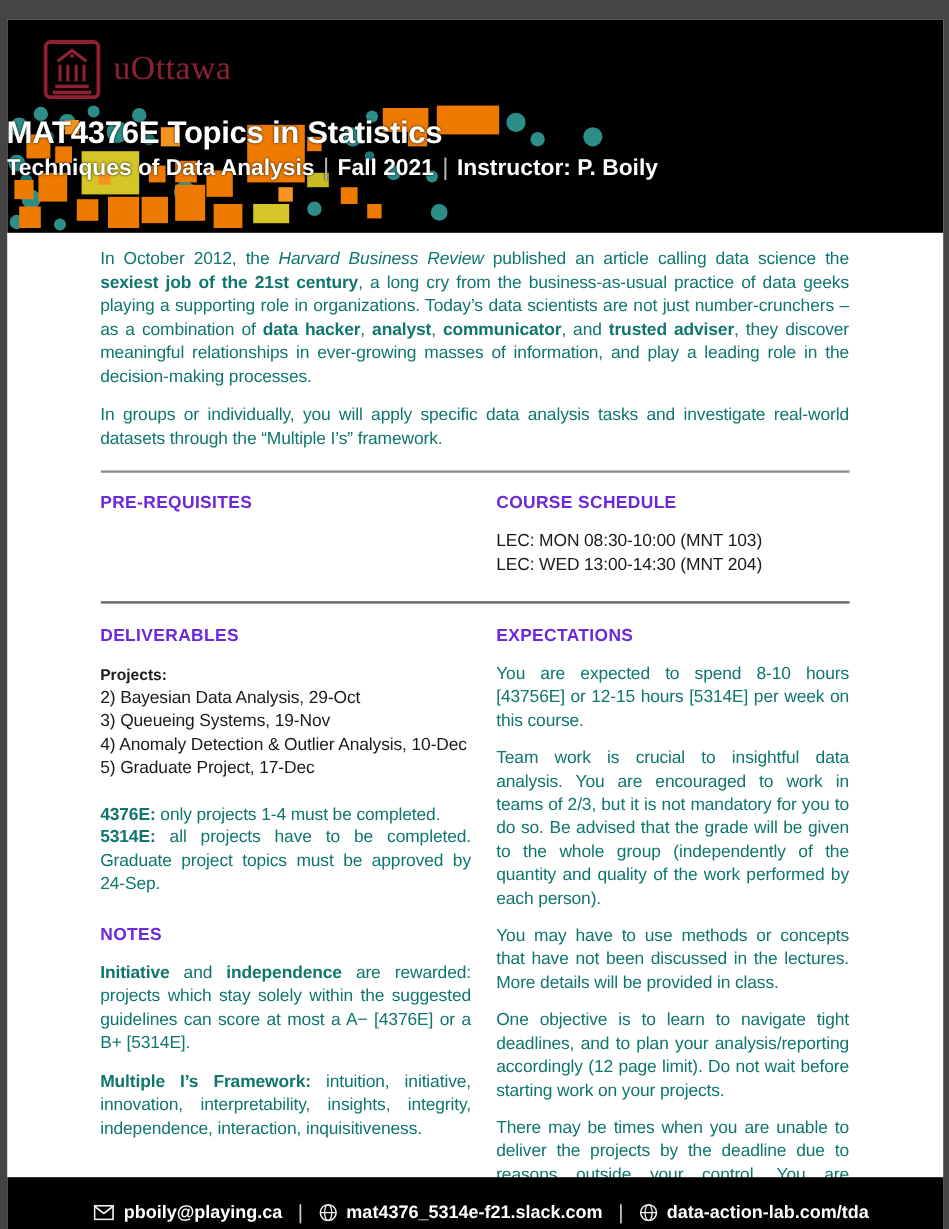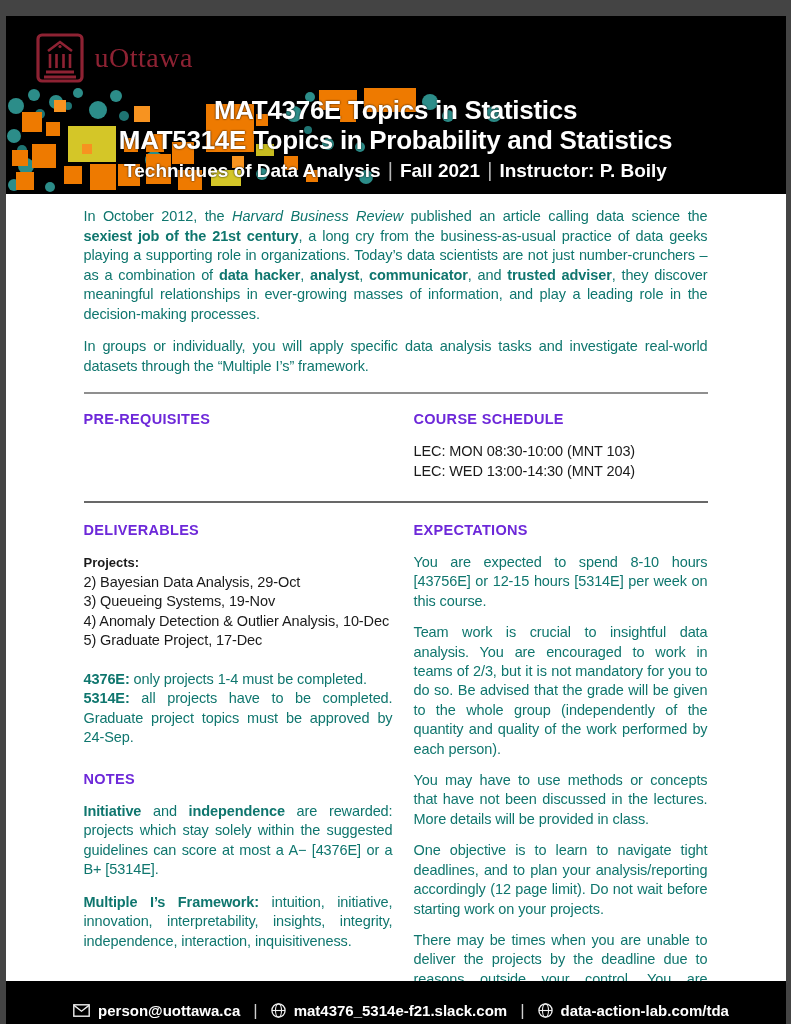--- a/index.html
+++ b/index.html
@@ -8,21 +8,21 @@
     width:780px; height:1024px; margin:16px auto; background:#ffffff;
     font-family:"Liberation Sans", sans-serif; color:#1a1a1a;
     position:relative; overflow:hidden;
   }
   
   header { background:#000; height:178px; }
   .logo-row { padding:13px 0 0 30px; height:70px; display:flex; align-items:center; gap:11px; }
   .logo-text { font-family:"Liberation Serif", serif; font-size:28px; color:#8e2233; letter-spacing:0.5px; }
   .banner { position:relative; height:108px; overflow:hidden; }
   .mosaic { position:absolute; left:0; top:0; }
-  .banner-text { position:relative; text-align:center; padding-top:9px; color:#fff; font-weight:bold; }
+  .banner-text { position:relative; text-align:left; padding-top:9px; color:#fff; font-weight:bold; }
   .title-line { font-size:26px; line-height:30px; letter-spacing:-0.3px; text-shadow:0 0 2px #000; }
   .subtitle { font-size:19px; line-height:25px; margin-top:3px; text-shadow:0 0 2px #000; }
   .pipe { color:#b5b5b5; font-weight:400; padding:0 7px; font-size:20px; }
   
   main { padding:0 78px; }
   .body-text { font-size:14.5px; line-height:19.5px; text-align:justify; letter-spacing:-0.1px; color:#0f766e; }
   .intro-p { margin-top:13px; }
   .sec-title { color:#6d28d9; font-size:14.5px; font-weight:bold; letter-spacing:0.3px; margin:0 0 15px 0; }
   .row1 {
     margin-top:16px; border-top:2px solid #8f8f8f; border-bottom:2px solid #686868;
@@ -125,21 +125,20 @@
         </g>
         <g fill="#f79320">
           <rect x="48" y="14" width="12" height="12"></rect>
             <rect x="128" y="20" width="16" height="16"></rect>
           <rect x="76" y="58" width="10" height="10"></rect>
             <rect x="226" y="70" width="12" height="12"></rect>
         </g>
       </svg>
       <div class="banner-text">
         <div class="title-line">MAT4376E Topics in Statistics</div>
-        <div class="title-line">MAT5314E Topics in Probability and Statistics</div>
         <div class="subtitle">
           <span>Techniques of Data Analysis</span><span class="pipe">|</span><span>Fall 2021</span><span class="pipe">|</span><span>Instructor: P. Boily</span>
         </div>
       </div>
     </div>
   </header>
 
   <main>
     <p class="body-text intro-p"><span>In October 2012, the </span><i>Harvard Business Review</i><span> published an article calling data science the </span><b>sexiest job of the 21st century</b><span>, a long cry from the business-as-usual practice of data geeks playing a supporting role in organizations. Today’s data scientists are not just number-crunchers – as a combination of </span><b>data hacker</b><span>, </span><b>analyst</b><span>, </span><b>communicator</b><span>, and </span><b>trusted adviser</b><span>, they discover meaningful relationships in ever-growing masses of information, and play a leading role in the decision-making processes.</span></p>
     <p class="body-text intro-p">In groups or individually, you will apply specific data analysis tasks and investigate real-world datasets through the “Multiple I’s” framework.</p>
@@ -181,21 +180,21 @@
       </div>
     </section>
   </main>
 
   <footer>
     <span class="f-item">
       <svg width="17" height="13" viewBox="0 0 17 13">
         <rect x="0.8" y="0.8" width="15.4" height="11.4" fill="none" stroke="#efefef" stroke-width="1.4"></rect>
         <path d="M1 1.4 L8.5 7.2 L16 1.4" fill="none" stroke="#efefef" stroke-width="1.4"></path>
       </svg>
-      <span>person@uottawa.ca</span>
+      <span>pboily@playing.ca</span>
     </span>
     <span class="f-pipe">|</span>
     <span class="f-item">
       <svg width="15" height="15" viewBox="0 0 15 15">
         <circle cx="7.5" cy="7.5" r="6.6" fill="none" stroke="#efefef" stroke-width="1.3"></circle>
         <ellipse cx="7.5" cy="7.5" rx="3" ry="6.6" fill="none" stroke="#efefef" stroke-width="1.1"></ellipse>
         <line x1="1" y1="7.5" x2="14" y2="7.5" stroke="#efefef" stroke-width="1.1"></line>
       </svg>
       <span>mat4376_5314e-f21.slack.com</span>
     </span>

